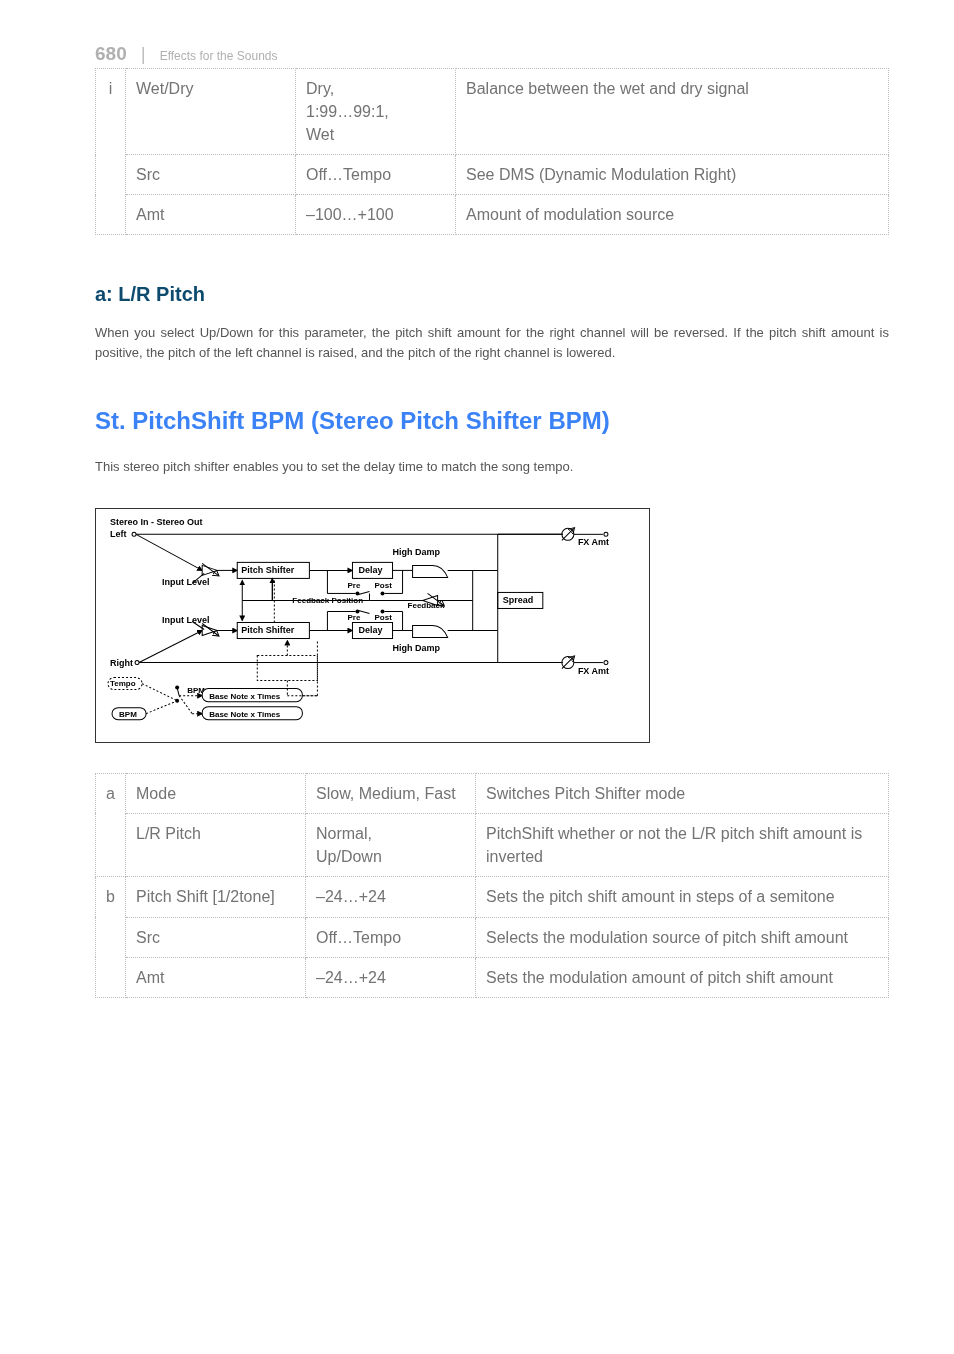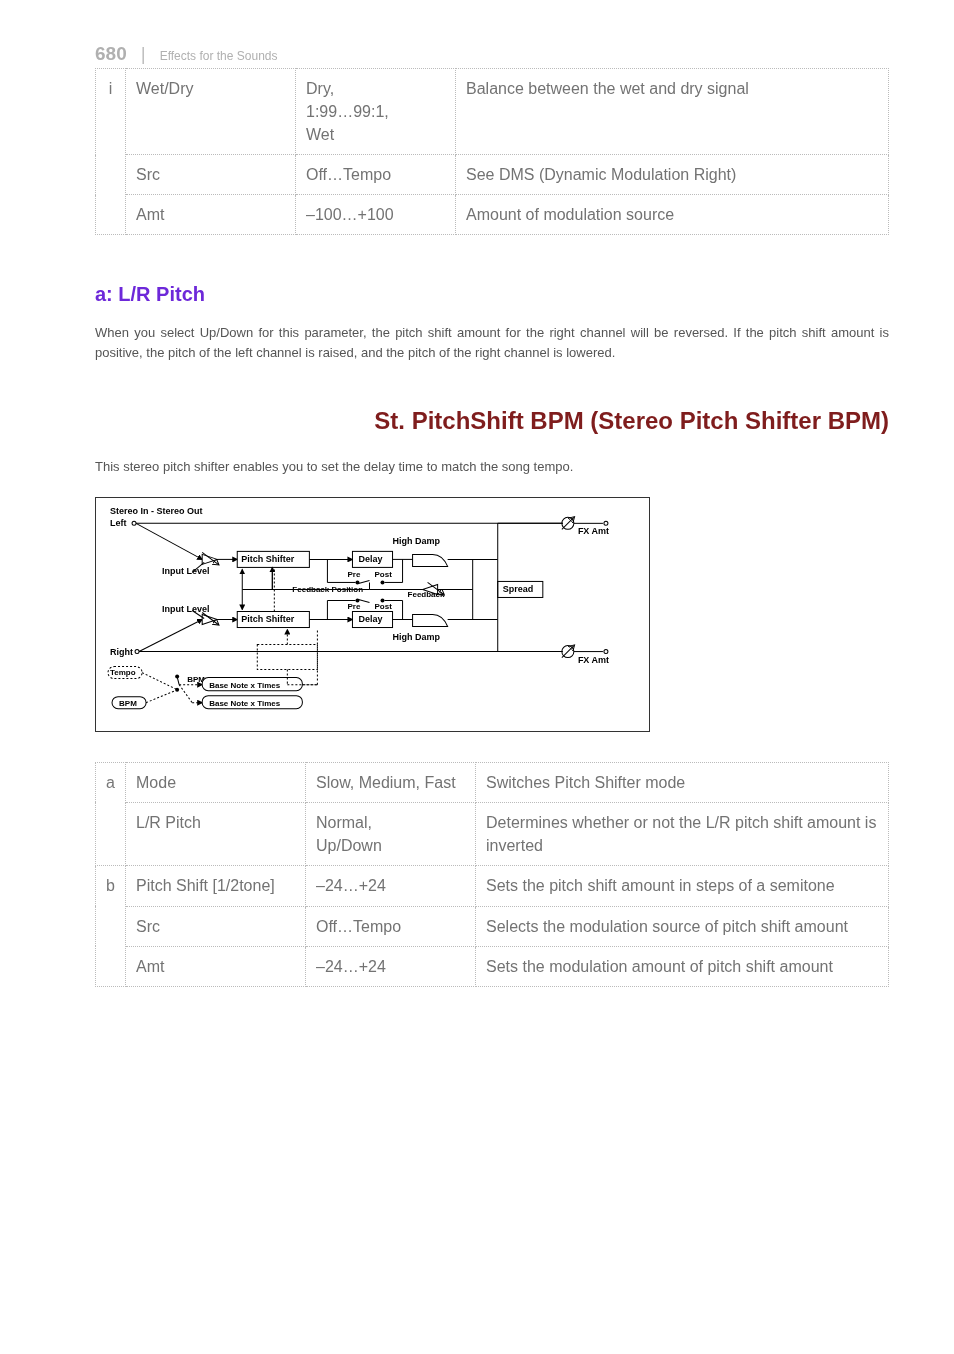--- a/index.html
+++ b/index.html
@@ -33,33 +33,32 @@
     vertical-align: top;
     color: #737373;
   }
   td.idx { width: 30px; text-align: center; color: #777; }
   td.param { width: 170px; }
   td.range { width: 160px; }
   .section-sub {
     font-weight: 600;
     font-size: 20px;
     margin: 45px 0 14px 0;
-    color: #6d28d9;
+    color: #0c4a6e;
   }
   .body-text { color: #555; font-size: 13px; line-height: 1.5; text-align: justify; }
   .section-title {
-    color: #7f1d1d;
+    color: #3b82f6;
     font-size: 24px;
     font-weight: 600;
     margin: 42px 0 18px 0;
-    text-align: right;
   }
   .diagram-box {
     border: 1px solid #333;
-    margin: 20px 0 30px 0;
+    margin: 31px 0 30px 0;
     padding: 6px;
     width: 555px;
     height: 235px;
     font-size: 9px;
     font-weight: 700;
     position: relative;
     font-family: Arial, sans-serif;
   }
   .diagram-box svg { width: 100%; height: 100%; }
   .dlabel { font-size: 9px; font-weight: 700; fill: #000; }
@@ -255,21 +254,21 @@
       <tr>
     <td class="idx" rowspan="2">a</td>
     <td class="param">Mode</td>
     <td class="range">Slow, Medium, Fast</td>
     <td>Switches Pitch Shifter mode</td>
   </tr>
   <tr>
     <td class="param">L/R Pitch</td>
     <td class="range" style="white-space:pre-line">Normal,
 Up/Down</td>
-    <td>Determines whether or not the L/R pitch shift amount is inverted</td>
+    <td>PitchShift whether or not the L/R pitch shift amount is inverted</td>
   </tr>
   <tr>
     <td class="idx" rowspan="3">b</td>
     <td class="param">Pitch Shift [1/2tone]</td>
     <td class="range">–24…+24</td>
     <td>Sets the pitch shift amount in steps of a semitone</td>
   </tr>
   <tr>
     <td class="param">Src</td>
     <td class="range">Off…Tempo</td>

